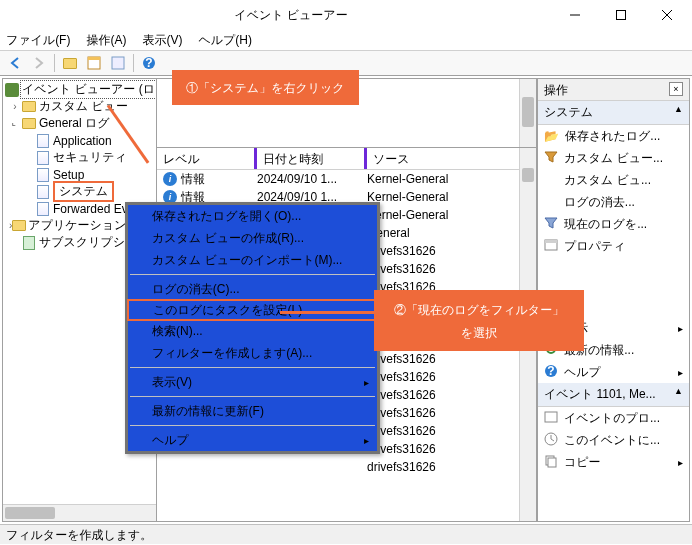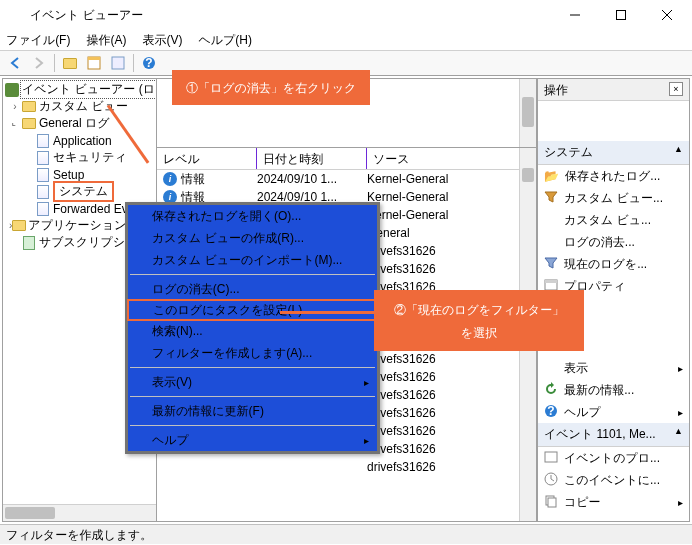--- a/index.html
+++ b/index.html
@@ -1,50 +1,50 @@
 <!DOCTYPE html>
 <html><head>
 <meta charset="utf-8">
 <style>
 * { box-sizing: border-box; font-family: "Yu Gothic UI", "Meiryo", sans-serif; font-size: 12px; }
 body { margin: 0; padding: 0; width: 692px; height: 545px; background: #fff; overflow: hidden; position: relative; }
 .titlebar { height: 30px; display: flex; align-items: center; padding: 0 2px; }
 .titlebar .icon { width: 16px; height: 16px; margin: 0 6px; }
-.titlebar .title { flex: 1; }
+.titlebar .title { flex: 1; text-align: center; }
 .titlebar .winbtns { display: flex; }
 .titlebar .winbtn { width: 46px; height: 30px; display: flex; align-items: center; justify-content: center; }
 .menubar { height: 20px; display: flex; align-items: center; padding: 0 4px; gap: 12px; }
 .menubar span { padding: 0 2px; }
 .toolbar { height: 26px; border-top: 1px solid #d0d0d0; border-bottom: 1px solid #a0a0a0; display: flex; align-items: center; padding: 0 4px; gap: 2px; background: #f8f8f8; }
 .toolbar .tbtn { width: 22px; height: 22px; display: flex; align-items: center; justify-content: center; border: 1px solid transparent; }
 .toolbar .sep { width: 1px; height: 18px; background: #c0c0c0; margin: 0 2px; }
 .workarea { display: flex; height: 448px; }
 .treepane { width: 155px; border: 1px solid #a0a0a0; margin: 2px 0 2px 2px; background: #fff; overflow: hidden; position: relative; }
 .tree { padding: 2px; }
 .treerow { display: flex; align-items: center; height: 17px; white-space: nowrap; }
 .treerow .tw { width: 12px; text-align: center; color: #666; font-size: 10px; }
 .treerow .ic { width: 16px; height: 16px; display: flex; align-items: center; justify-content: center; margin-right: 2px; }
 .treerow.selbox .lbl { border: 2px solid #ef6a3a; padding: 0 4px; background: #fff; }
 .treerow.dotted .lbl { outline: 1px dotted #555; padding: 0 1px; }
 .listpane { width: 380px; margin: 2px 0; display: flex; flex-direction: column; position: relative; }
 .listpane .headerstrip { height: 70px; border: 1px solid #a0a0a0; border-left: none; background: #fff; position: relative; overflow: hidden; }
 .listpane .listview { flex: 1; border: 1px solid #a0a0a0; border-left: none; border-top: none; background: #fff; position: relative; }
 .lv-head { display: flex; height: 22px; border-bottom: 1px solid #d0d0d0; background: #fff; }
-.lv-head div { padding: 3px 6px; border-right: 1px solid #6d28d9; }
+.lv-head div { padding: 3px 6px; border-right: 3px solid #6d28d9; }
 .lv-row { display: flex; height: 18px; align-items: center; }
 .lv-row .c1 { width: 100px; padding-left: 6px; display: flex; align-items: center; gap: 4px; }
 .lv-row .c2 { width: 110px; }
 .lv-row .c3 { flex: 1; }
 .info-ic { width: 14px; height: 14px; border-radius: 50%; background: #2b7cd3; color: #fff; display: flex; align-items: center; justify-content: center; font-size: 9px; font-style: italic; font-weight: bold; }
 .ctxmenu { position: absolute; left: 125px; top: 202px; width: 255px; background: #1d4ed8; border: 3px solid #737373; box-shadow: 2px 2px 4px rgba(0,0,0,0.3); z-index: 50; }
 .ctxmenu .mi { height: 22px; display: flex; align-items: center; padding: 0 24px; white-space: nowrap; position: relative; }
 .ctxmenu .mi.hasarrow::after { content: "▸"; position: absolute; right: 8px; font-size: 10px; }
 .ctxmenu .msep { height: 1px; background: #c0c0c0; margin: 3px 2px; }
 .ctxmenu .mi.hl { border: 2px solid #ef6a3a; margin: -1px; }
-.actionpane { width: 153px; margin: 2px 2px 2px 0; border: 1px solid #a0a0a0; background: #fff; display: flex; flex-direction: column; gap: 40px; }
+.actionpane { width: 153px; margin: 2px 2px 2px 0; border: 1px solid #a0a0a0; background: #fff; display: flex; flex-direction: column; }
 .actionpane .aphdr { height: 22px; background: #f0f0f0; border-bottom: 1px solid #d0d0d0; padding: 3px 6px; display: flex; justify-content: space-between; }
 .actionpane .apbody { flex: 1; overflow: hidden; }
 .actionpane .grp { background: #e8eef7; border-bottom: 1px solid #d0d0d0; padding: 3px 6px; display: flex; justify-content: space-between; }
 .actionpane .ai { height: 22px; display: flex; align-items: center; padding: 0 6px; gap: 6px; white-space: nowrap; position: relative; }
 .actionpane .ai.hasarrow::after { content: "▸"; position: absolute; right: 6px; font-size: 10px; }
 .callout { position: absolute; background: #ef6a3a; color: #fff; font-size: 15px; font-weight: 500; padding: 8px 14px; z-index: 100; }
 .callout.c1 { left: 172px; top: 70px; }
 .callout.c2 { left: 374px; top: 290px; width: 210px; text-align: center; line-height: 1.5; }
 .redline { position: absolute; background: #ef6a3a; z-index: 99; }
 .redline.l1 { left: 108px; top: 104px; width: 70px; height: 3px; transform: rotate(55deg); transform-origin: left center; }
@@ -416,18 +416,18 @@
   <div class="mi">検索(N)...</div>
   <div class="mi">フィルターを作成します(A)...</div>
   <div class="msep"></div>
   <div class="mi hasarrow">表示(V)</div>
   <div class="msep"></div>
   <div class="mi">最新の情報に更新(F)</div>
   <div class="msep"></div>
   <div class="mi hasarrow">ヘルプ</div>
 </div>
 
-<div class="callout c1"><span>①「ログの消去」を右クリック</span></div>
+<div class="callout c1"><span>①「システム」を右クリック</span></div>
 <div class="callout c2">
   <span>②「現在のログをフィルター」</span><br><span>を選択</span>
 </div>
 <div class="redline l1"></div>
 <div class="redline l2"></div>
 
 </body></html>

